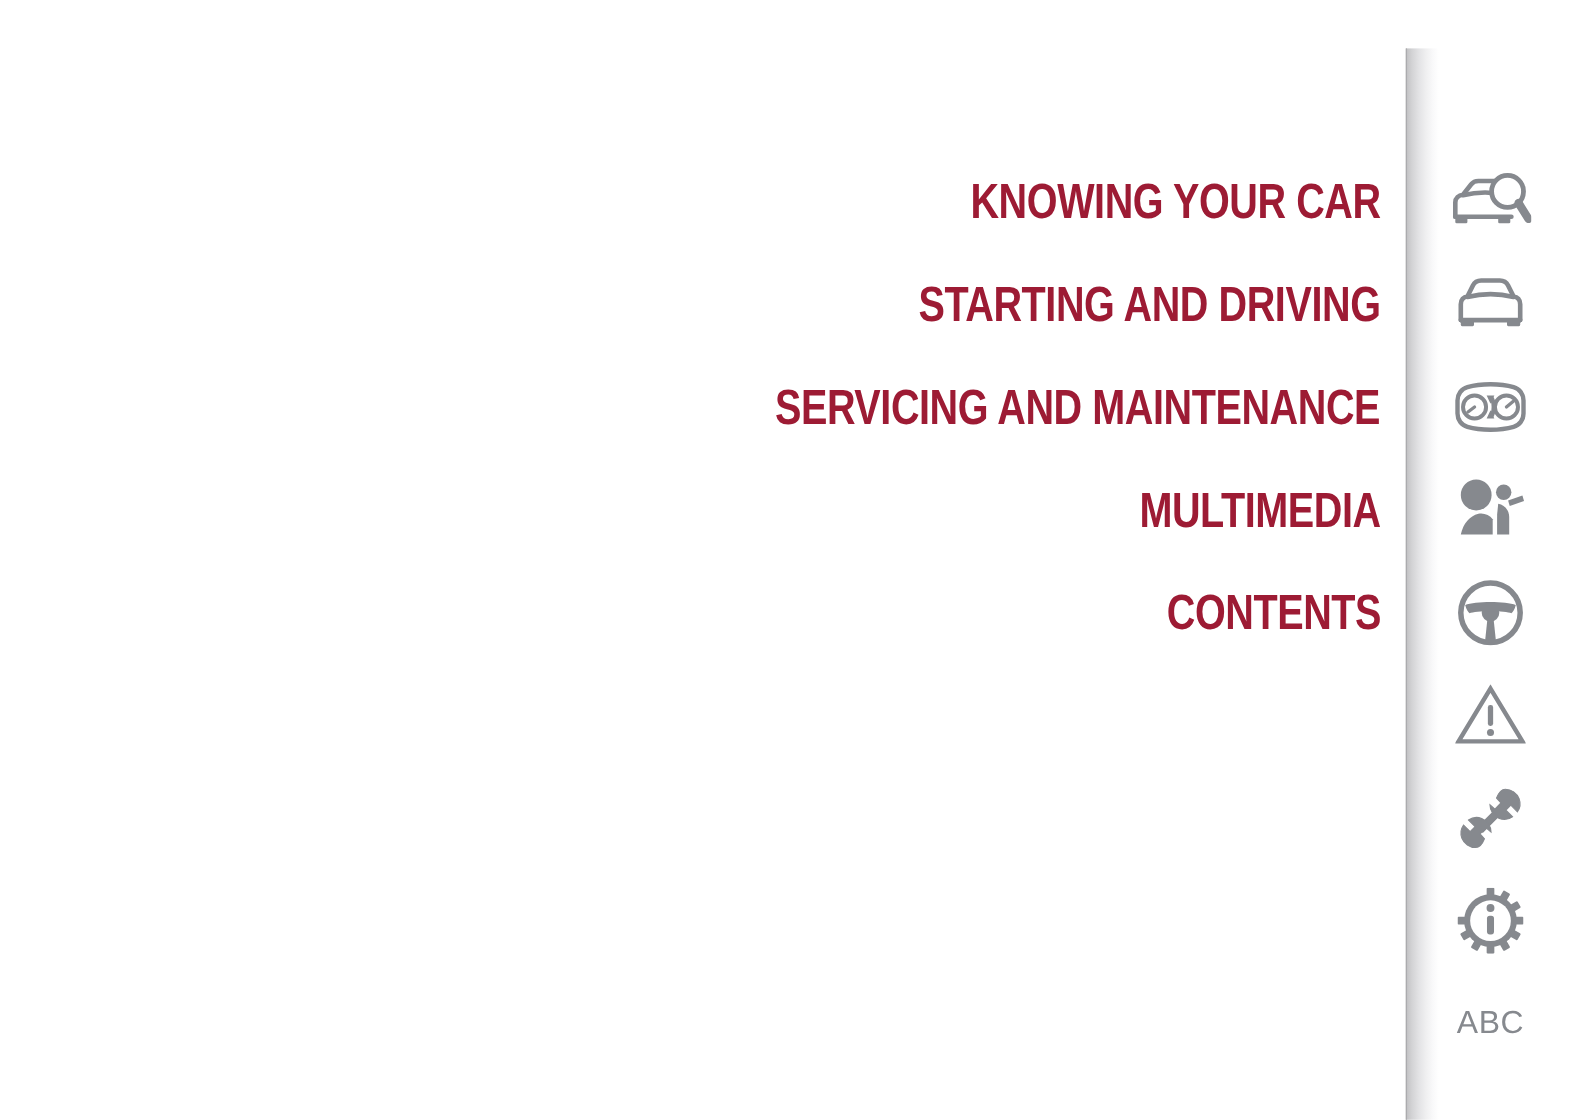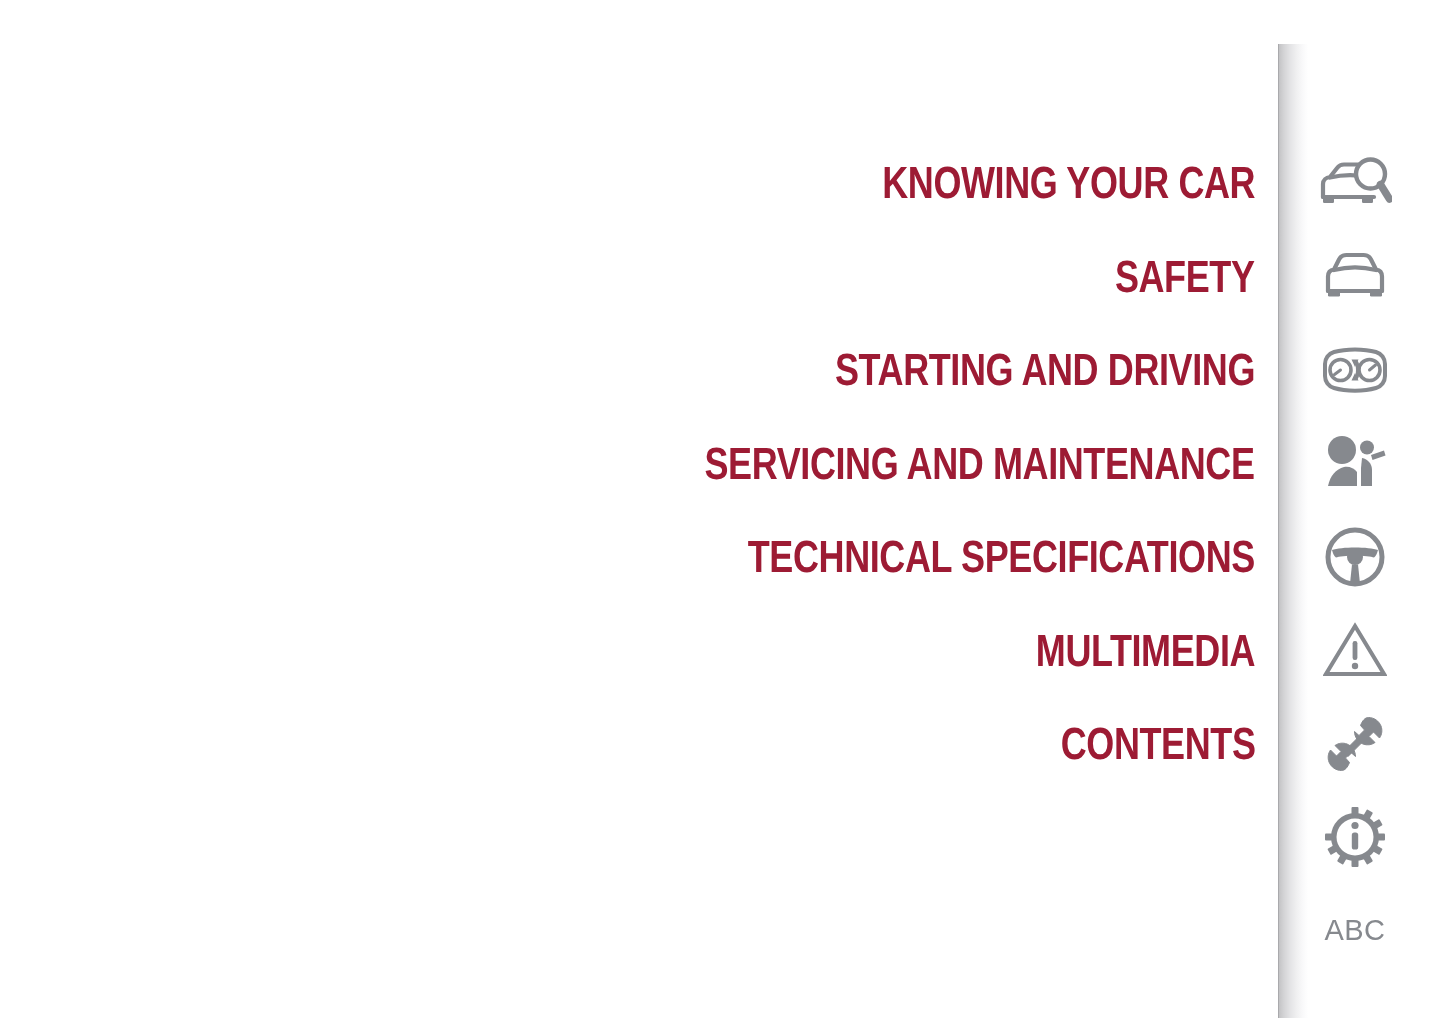--- a/index.html
+++ b/index.html
@@ -101,36 +101,30 @@
   <div id="spine"></div>
   <div id="spine-edge"></div>
 
   <div id="index-list">
 
     <div class="index-row">
       <span class="index-label">KNOWING YOUR CAR</span>
     </div>
 
 
-    <div class="index-row">
-      <span class="index-label">SAFETY</span>
-    </div>
 
     <div class="index-row">
       <span class="index-label">STARTING AND DRIVING</span>
     </div>
 
 
     <div class="index-row">
       <span class="index-label">SERVICING AND MAINTENANCE</span>
     </div>
 
-    <div class="index-row">
-      <span class="index-label">TECHNICAL SPECIFICATIONS</span>
-    </div>
 
     <div class="index-row">
       <span class="index-label">MULTIMEDIA</span>
     </div>
 
     <div class="index-row">
       <span class="index-label">CONTENTS</span>
     </div>
 
   </div>

